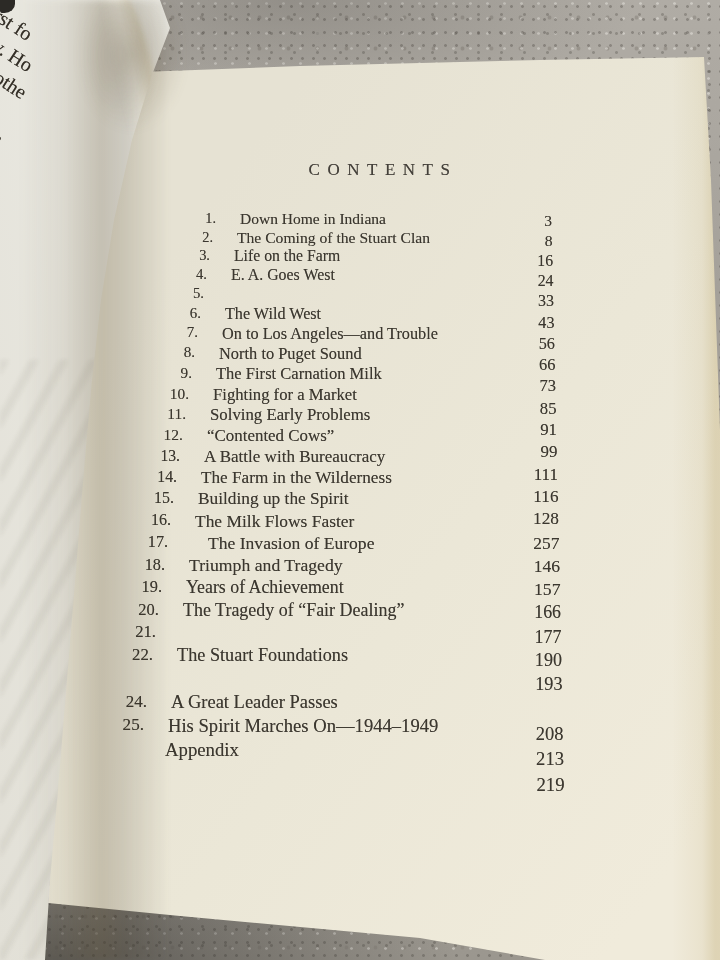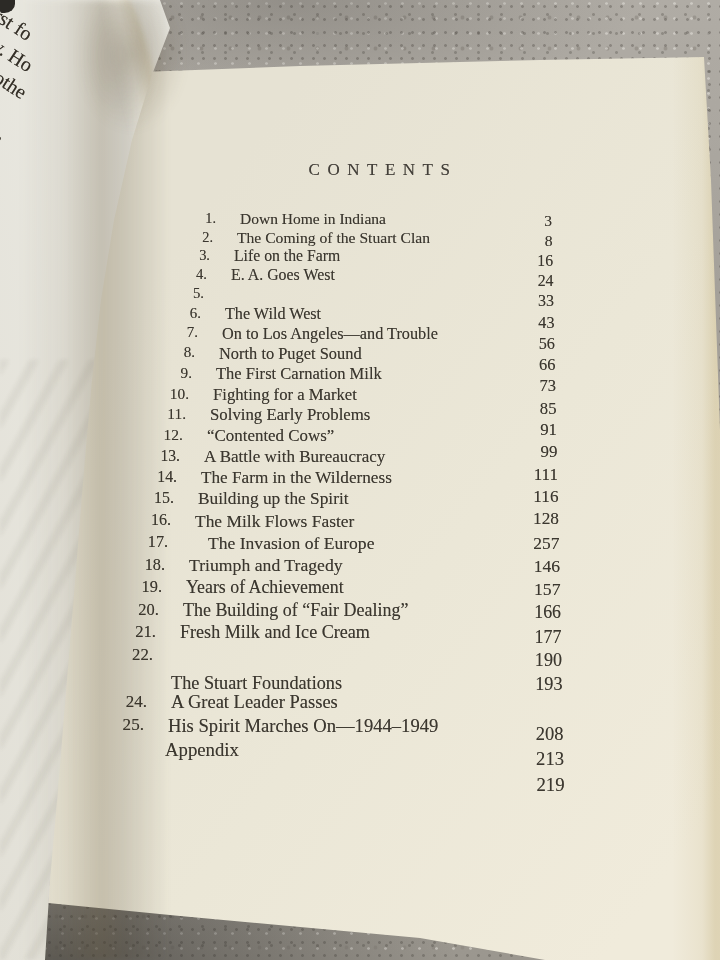--- a/index.html
+++ b/index.html
@@ -196,31 +196,30 @@
           <span class="toc-title" style="left: 189px;">Triumph and Tragedy</span>
           <span class="toc-page" style="left: 468.5px; transform: translateY(24.1px);">157</span>
         </div>
         <div class="toc-row" style="top: 577.02px; font-size: 17.84px;">
           <span class="toc-num" style="left: 92px;">19.</span>
           <span class="toc-title" style="left: 186px;">Years of Achievement</span>
           <span class="toc-page" style="left: 469px; transform: translateY(25.4px);">166</span>
         </div>
         <div class="toc-row" style="top: 599.5px; font-size: 17.97px;">
           <span class="toc-num" style="left: 89px;">20.</span>
-          <span class="toc-title" style="left: 183px;">The Building of “Fair Dealing”</span>
+          <span class="toc-title" style="left: 183px;">The Tragedy of “Fair Dealing”</span>
           <span class="toc-page" style="left: 469.5px; transform: translateY(26.7px);">177</span>
         </div>
         <div class="toc-row" style="top: 622.2px; font-size: 18.1px;">
           <span class="toc-num" style="left: 86px;">21.</span>
-          <span class="toc-title" style="left: 180px;">Fresh Milk and Ice Cream</span>
           <span class="toc-page" style="left: 470px; transform: translateY(28px);">190</span>
         </div>
         <div class="toc-row" style="top: 645.12px; font-size: 18.23px;">
           <span class="toc-num" style="left: 83px;">22.</span>
-          <span class="toc-title" style="left: 171px; margin-top: 28px;">The Stuart Foundations</span>
+          <span class="toc-title" style="left: 177px;">The Stuart Foundations</span>
           <span class="toc-page" style="left: 470.5px; transform: translateY(29.3px);">193</span>
         </div>
         <div class="toc-row" style="top: 691.62px; font-size: 18.49px;">
           <span class="toc-num" style="left: 77px;">24.</span>
           <span class="toc-title" style="left: 171px;">A Great Leader Passes</span>
           <span class="toc-page" style="left: 471.5px; transform: translateY(31.9px);">208</span>
         </div>
         <div class="toc-row" style="top: 715.2px; font-size: 18.62px;">
           <span class="toc-num" style="left: 74px;">25.</span>
           <span class="toc-title" style="left: 168px;">His Spirit Marches On—1944–1949</span>

